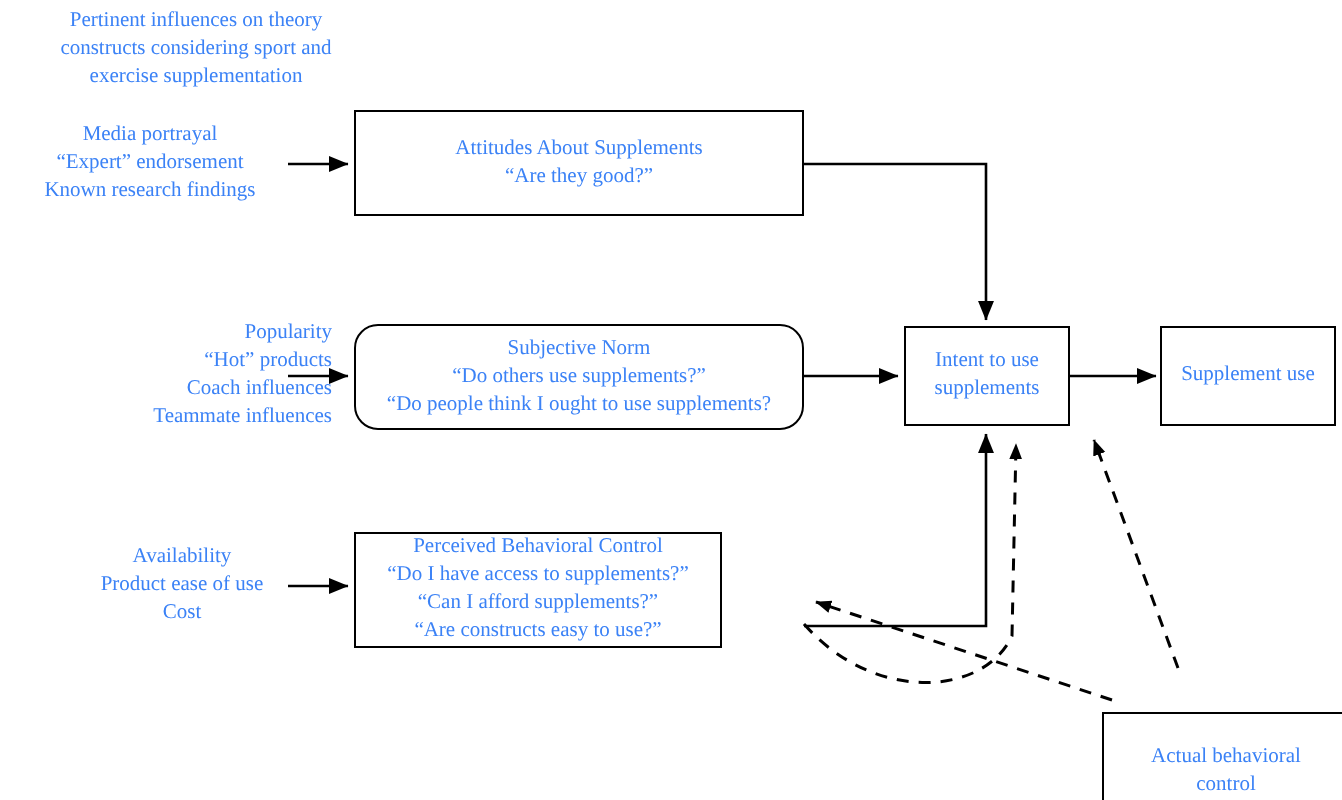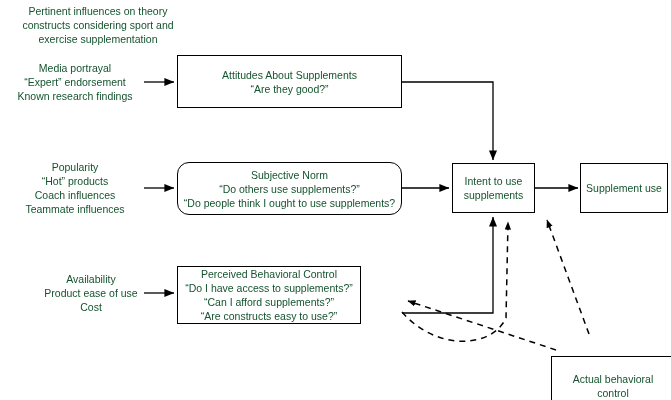--- a/index.html
+++ b/index.html
@@ -5,22 +5,22 @@
   html, body {
     margin: 0;
     padding: 0;
     background: #ffffff;
   }
   #canvas {
     position: relative;
     width: 671px;
     height: 400px;
     background: #ffffff;
-    font-family: Liberation Sans, sans-serif;
-    color: #14532d;
+    font-family: Liberation Serif, serif;
+    color: #3b82f6;
     overflow: hidden;
   }
   svg.layer {
     position: absolute;
     left: 0;
     top: 0;
     width: 671px;
     height: 400px;
     pointer-events: none;
   }
@@ -104,21 +104,21 @@
     <span class="line-row">constructs considering sport and</span>
     <span class="line-row">exercise supplementation</span>
   </div>
 
   <div class="antecedent" style="left:0px; top:61px; width:150px;">
     <span class="line-row">Media portrayal</span>
     <span class="line-row">“Expert” endorsement</span>
     <span class="line-row">Known research findings</span>
   </div>
 
-  <div class="antecedent" style="left:0px; top:160px; width:150px;">
+  <div class="antecedent" style="left:16px; top:160px; width:150px;text-align:right;">
     <span class="line-row">Popularity</span>
     <span class="line-row">“Hot” products</span>
     <span class="line-row">Coach influences</span>
     <span class="line-row">Teammate influences</span>
   </div>
 
   <div class="antecedent" style="left:16px; top:272px; width:150px;">
     <span class="line-row">Availability</span>
     <span class="line-row">Product ease of use</span>
     <span class="line-row">Cost</span>

